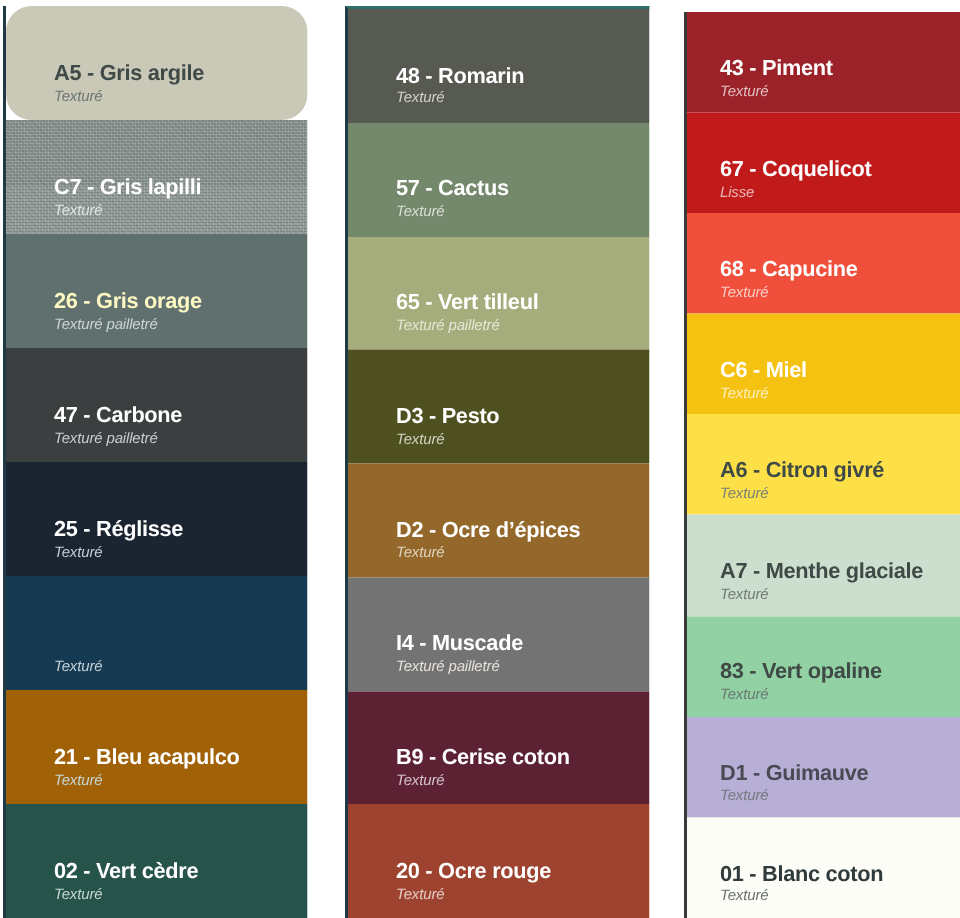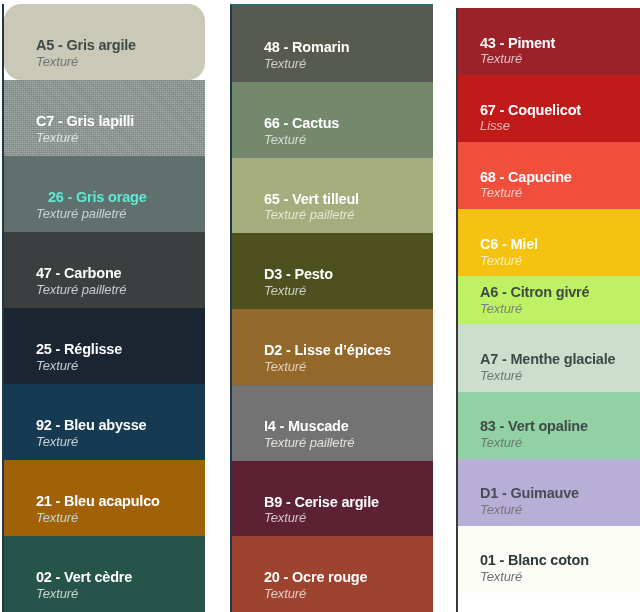--- a/index.html
+++ b/index.html
@@ -59,21 +59,21 @@
     font-size: 14.5px;
     line-height: 1.15;
     letter-spacing: -0.2px;
     white-space: nowrap;
     margin: 0 0 1px 0;
   }
 
   .swatch-finish {
     font-family: "Liberation Sans", sans-serif;
     font-style: italic;
-    font-size: 13px;
+    font-size: 10px;
     line-height: 1.15;
     letter-spacing: -0.1px;
     white-space: nowrap;
     margin: 0;
   }
 
   
   .swatch.is-noisy::before {
     content: "";
     position: absolute;
@@ -100,39 +100,38 @@
         </div>
       </div>
       <div class="swatch is-noisy" style="height: 76px; background: rgb(141, 151, 148);">
         <div class="swatch-text-wrap">
           <div class="swatch-name" style="color: rgb(255, 255, 255);">C7 - Gris lapilli</div>
           <div class="swatch-finish" style="color: rgb(223, 227, 225);">Texturé</div>
         </div>
       </div>
       <div class="swatch" style="height: 76px; background: rgb(95, 112, 110);">
         <div class="swatch-text-wrap">
-          <div class="swatch-name" style="color: #5eead4; margin-left: 12px;">26 - Gris orage</div>
+          <div class="swatch-name" style="color: #fef9c3;">26 - Gris orage</div>
           <div class="swatch-finish" style="color: rgb(205, 212, 210);">Texturé pailletré</div>
         </div>
       </div>
       <div class="swatch" style="height: 76px; background: rgb(59, 63, 63);">
         <div class="swatch-text-wrap">
           <div class="swatch-name" style="color: rgb(255, 255, 255);">47 - Carbone</div>
           <div class="swatch-finish" style="color: rgb(201, 205, 205);">Texturé pailletré</div>
         </div>
       </div>
       <div class="swatch" style="height: 76px; background: rgb(27, 37, 49);">
         <div class="swatch-text-wrap">
           <div class="swatch-name" style="color: rgb(255, 255, 255);">25 - Réglisse</div>
           <div class="swatch-finish" style="color: rgb(196, 204, 212);">Texturé</div>
         </div>
       </div>
       <div class="swatch" style="height: 76px; background: rgb(22, 58, 82);">
         <div class="swatch-text-wrap">
-          <div class="swatch-name" style="color: rgb(255, 255, 255);">92 - Bleu abysse</div>
           <div class="swatch-finish" style="color: rgb(195, 208, 217);">Texturé</div>
         </div>
       </div>
       <div class="swatch" style="height: 76px; background: #a16207;">
         <div class="swatch-text-wrap">
           <div class="swatch-name" style="color: rgb(255, 255, 255);">21 - Bleu acapulco</div>
           <div class="swatch-finish" style="color: rgb(195, 214, 216);">Texturé</div>
         </div>
       </div>
       <div class="swatch" style="height: 76px; background: rgb(39, 84, 74);">
@@ -144,51 +143,51 @@
     </div>
   <div class="swatch-column" id="column-2">
       <div class="swatch" style="height: 75.75px; background: rgb(87, 90, 80);">
         <div class="swatch-text-wrap">
           <div class="swatch-name" style="color: rgb(255, 255, 255);">48 - Romarin</div>
           <div class="swatch-finish" style="color: rgb(207, 209, 203);">Texturé</div>
         </div>
       </div>
       <div class="swatch" style="height: 75.75px; background: rgb(116, 136, 108);">
         <div class="swatch-text-wrap">
-          <div class="swatch-name" style="color: rgb(255, 255, 255);">66 - Cactus</div>
+          <div class="swatch-name" style="color: rgb(255, 255, 255);">57 - Cactus</div>
           <div class="swatch-finish" style="color: rgb(215, 221, 211);">Texturé</div>
         </div>
       </div>
       <div class="swatch" style="height: 75.75px; background: rgb(165, 173, 124);">
         <div class="swatch-text-wrap">
           <div class="swatch-name" style="color: rgb(255, 255, 255);">65 - Vert tilleul</div>
           <div class="swatch-finish" style="color: rgb(228, 231, 213);">Texturé pailletré</div>
         </div>
       </div>
       <div class="swatch" style="height: 75.75px; background: rgb(78, 80, 31);">
         <div class="swatch-text-wrap">
           <div class="swatch-name" style="color: rgb(255, 255, 255);">D3 - Pesto</div>
           <div class="swatch-finish" style="color: rgb(207, 208, 192);">Texturé</div>
         </div>
       </div>
       <div class="swatch" style="height: 75.75px; background: rgb(147, 104, 42);">
         <div class="swatch-text-wrap">
-          <div class="swatch-name" style="color: rgb(255, 255, 255);">D2 - Lisse d’épices</div>
+          <div class="swatch-name" style="color: rgb(255, 255, 255);">D2 - Ocre d’épices</div>
           <div class="swatch-finish" style="color: rgb(224, 210, 188);">Texturé</div>
         </div>
       </div>
       <div class="swatch" style="height: 75.75px; background: #737373;">
         <div class="swatch-text-wrap">
           <div class="swatch-name" style="color: rgb(255, 255, 255);">I4 - Muscade</div>
           <div class="swatch-finish" style="color: rgb(230, 226, 218);">Texturé pailletré</div>
         </div>
       </div>
       <div class="swatch" style="height: 75.75px; background: rgb(92, 34, 52);">
         <div class="swatch-text-wrap">
-          <div class="swatch-name" style="color: rgb(255, 255, 255);">B9 - Cerise argile</div>
+          <div class="swatch-name" style="color: rgb(255, 255, 255);">B9 - Cerise coton</div>
           <div class="swatch-finish" style="color: rgb(213, 194, 200);">Texturé</div>
         </div>
       </div>
       <div class="swatch" style="height: 75.75px; background: rgb(158, 67, 47);">
         <div class="swatch-text-wrap">
           <div class="swatch-name" style="color: rgb(255, 255, 255);">20 - Ocre rouge</div>
           <div class="swatch-finish" style="color: rgb(227, 203, 196);">Texturé</div>
         </div>
       </div>
     </div>
@@ -210,21 +209,21 @@
           <div class="swatch-name" style="color: rgb(255, 255, 255);">68 - Capucine</div>
           <div class="swatch-finish" style="color: rgb(251, 203, 196);">Texturé</div>
         </div>
       </div>
       <div class="swatch" style="height: 67.1111px; background: rgb(245, 194, 17);">
         <div class="swatch-text-wrap">
           <div class="swatch-name" style="color: rgb(255, 255, 255);">C6 - Miel</div>
           <div class="swatch-finish" style="color: rgb(253, 238, 186);">Texturé</div>
         </div>
       </div>
-      <div class="swatch" style="height: 48px; background: #bef264;">
+      <div class="swatch" style="height: 67px; background: #fde047;">
         <div class="swatch-text-wrap">
           <div class="swatch-name" style="color: rgb(63, 74, 71);">A6 - Citron givré</div>
           <div class="swatch-finish" style="color: rgb(123, 128, 120);">Texturé</div>
         </div>
       </div>
       <div class="swatch" style="height: 67.1111px; background: rgb(204, 223, 206);">
         <div class="swatch-text-wrap">
           <div class="swatch-name" style="color: rgb(63, 74, 71);">A7 - Menthe glaciale</div>
           <div class="swatch-finish" style="color: rgb(111, 122, 114);">Texturé</div>
         </div>

